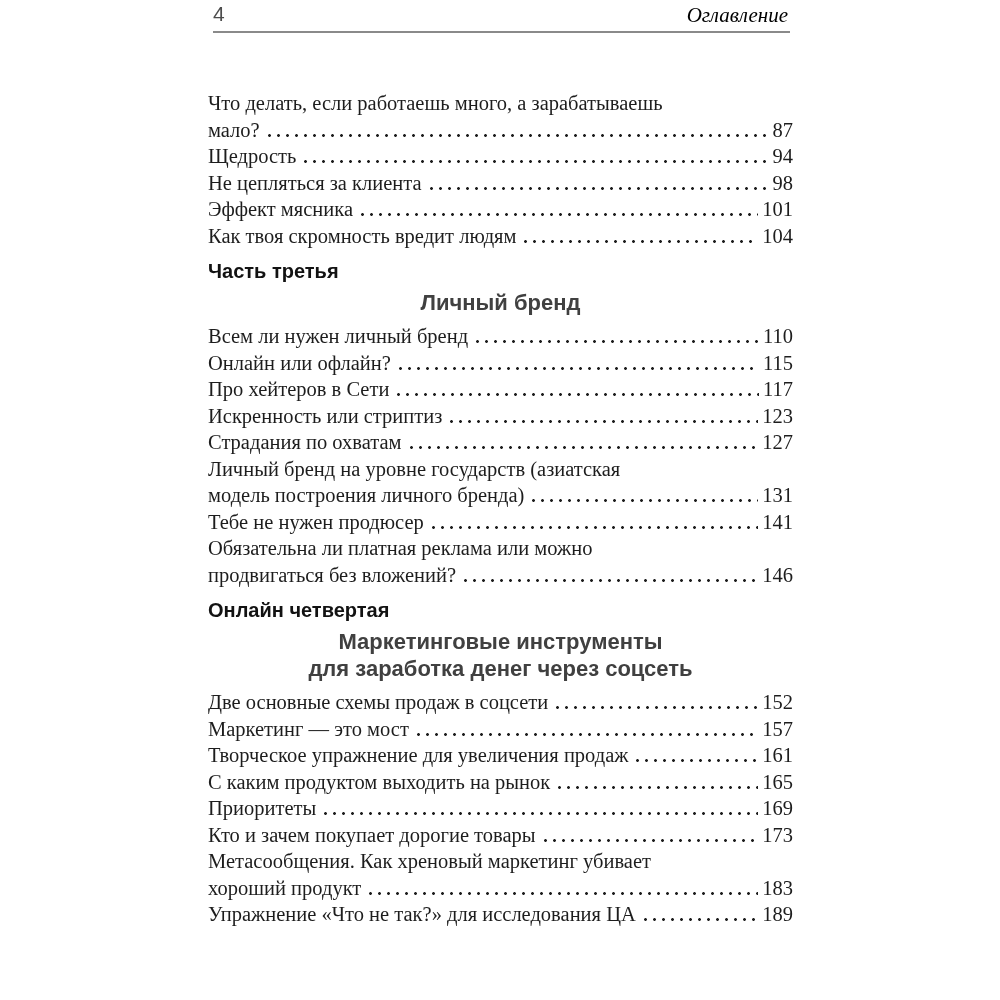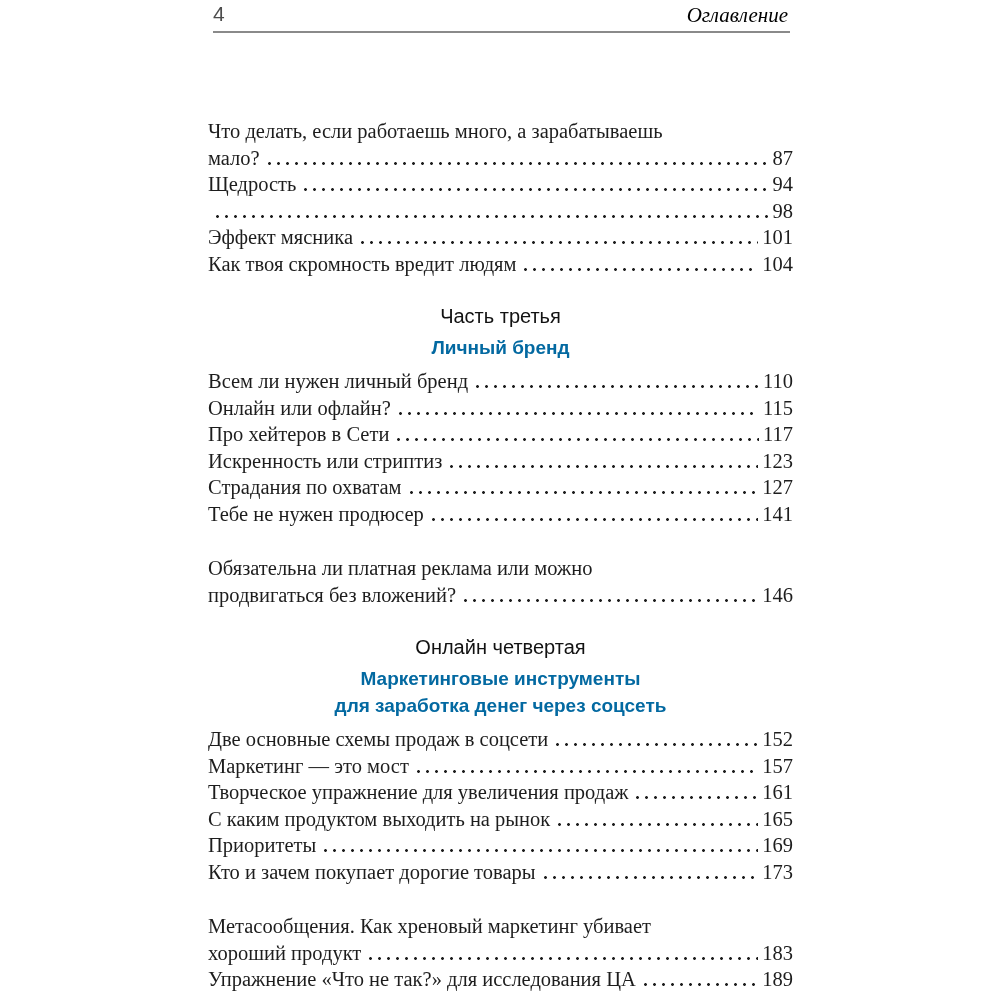--- a/index.html
+++ b/index.html
@@ -43,41 +43,41 @@
   
   .content {
     position: absolute;
     left: 208px;
     top: 90px;
     width: 585px;
     font-size: 20.5px;
     line-height: 26.5px;
   }
   .part-title {
-    text-align: center;
+    text-align: left;
     font-family: "Liberation Sans", "DejaVu Sans", sans-serif;
-    font-weight: normal;
+    font-weight: bold;
     font-size: 20px;
     line-height: 28px;
-    margin-top: 25px;
+    margin-top: 8px;
     color: #121212;
   }
   .part-subtitle {
     margin-top: 4px;
     margin-bottom: 7px;
   }
   .part-subtitle-line {
     text-align: center;
     font-family: "Liberation Sans", "DejaVu Sans", sans-serif;
     font-weight: bold;
-    font-size: 19px;
+    font-size: 22px;
     line-height: 27px;
-    color: #0369a1;
-  }
-  .entry-line { white-space: nowrap; margin-top: 28px; }
+    color: #404040;
+  }
+  .entry-line { white-space: nowrap; }
   .entry-last {
     display: flex;
     align-items: baseline;
   }
   .entry-text { white-space: nowrap; }
   .dots {
     flex: 1 1 auto;
     min-width: 14px;
     height: 3px;
     margin: 0 4px 0 5px;
@@ -108,20 +108,21 @@
         </div>
         <div class="entry">
           <div class="entry-last">
             <span class="entry-text">Щедрость</span>
             <span class="dots"></span>
             <span class="pageno">94</span>
           </div>
         </div>
         <div class="entry">
           <div class="entry-last">
+            <span class="entry-text">Не цепляться за клиента</span>
             <span class="dots"></span>
             <span class="pageno">98</span>
           </div>
         </div>
         <div class="entry">
           <div class="entry-last">
             <span class="entry-text">Эффект мясника</span>
             <span class="dots"></span>
             <span class="pageno">101</span>
           </div>
@@ -165,20 +166,28 @@
             <span class="entry-text">Искренность или стриптиз</span>
             <span class="dots"></span>
             <span class="pageno">123</span>
           </div>
         </div>
         <div class="entry">
           <div class="entry-last">
             <span class="entry-text">Страдания по охватам</span>
             <span class="dots"></span>
             <span class="pageno">127</span>
+          </div>
+        </div>
+        <div class="entry">
+          <div class="entry-line">Личный бренд на уровне государств (азиатская</div>
+          <div class="entry-last">
+            <span class="entry-text">модель построения личного бренда)</span>
+            <span class="dots"></span>
+            <span class="pageno">131</span>
           </div>
         </div>
         <div class="entry">
           <div class="entry-last">
             <span class="entry-text">Тебе не нужен продюсер</span>
             <span class="dots"></span>
             <span class="pageno">141</span>
           </div>
         </div>
         <div class="entry">

